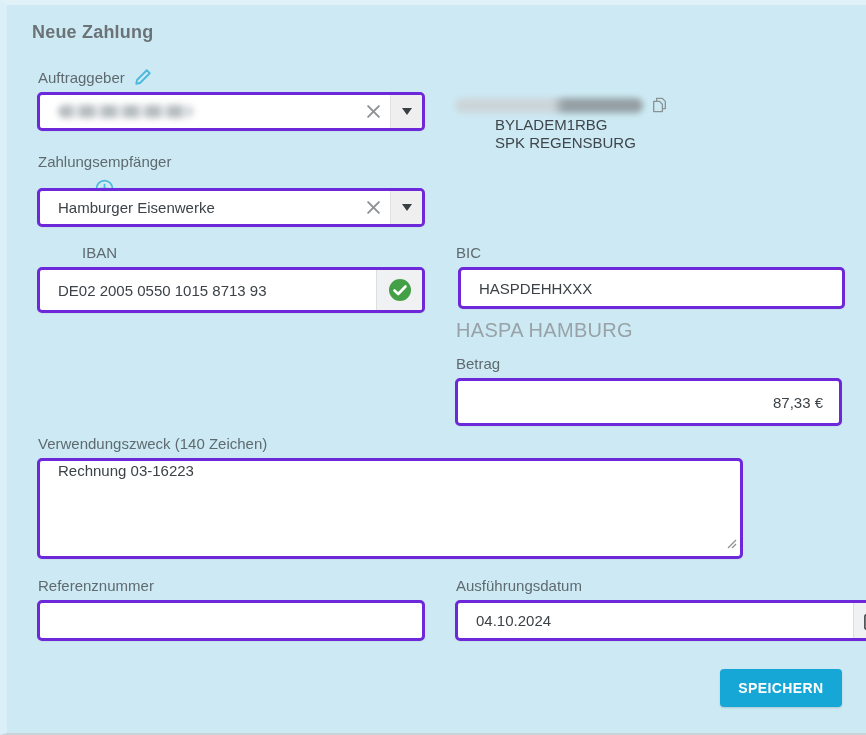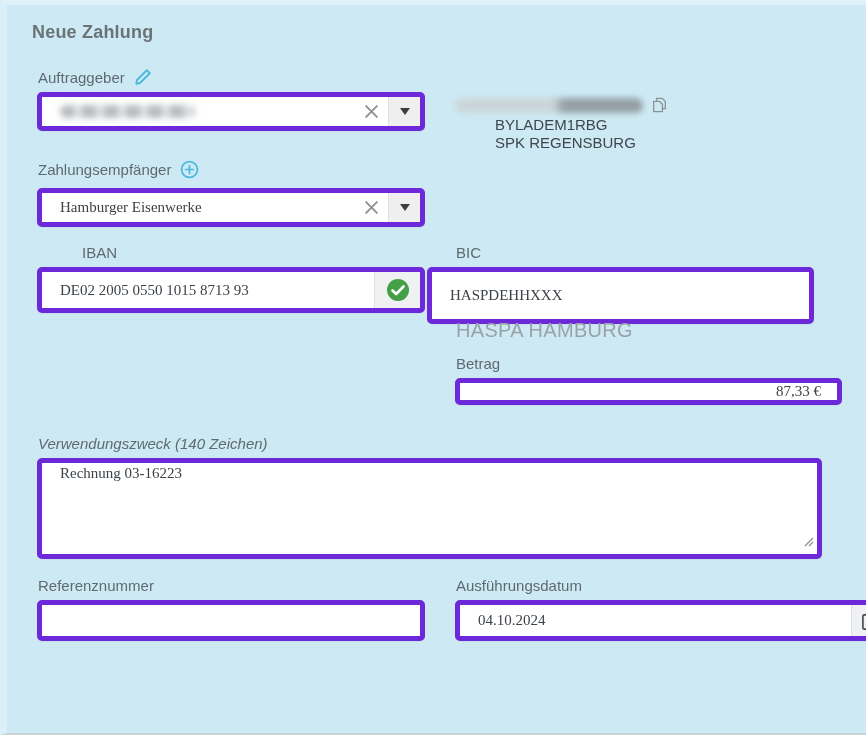--- a/index.html
+++ b/index.html
@@ -23,26 +23,25 @@
 
   .field-label {
     font-size:15px; color:#5f6a70;
     display:flex; align-items:center; gap:9px;
     white-space:nowrap;
   }
 
   
   .box {
     background:#ffffff;
-    border:5px solid #6d28d9;
+    border:3px solid #6d28d9;
     border-radius:5px;
     display:flex; align-items:stretch;
     overflow:hidden;
     box-shadow:0 1px 1px rgba(0,0,0,.04);
-    font-family:Liberation Serif, serif;
   }
   .box .value {
     flex:1; border:0; outline:none; background:transparent;
     font-family:inherit; font-size:15px; color:#3c4247;
     padding:0 12px 0 18px;
     display:flex; align-items:center;
   }
   input.value { display:block; width:100%; }
 
   
@@ -140,21 +139,21 @@
         <svg width="15" height="16" viewBox="0 0 20 22" fill="none" stroke="#8a9296" stroke-width="1.8" stroke-linejoin="round">
           <path d="M6 6 L6 2 L14 2 L18 6 L18 16 L14 16"></path>
           <path d="M2 6 L10 6 L14 10 L14 20 L2 20 Z"></path>
         </svg>
       </span>
     </div>
     <div class="info-line">BYLADEM1RBG</div>
     <div class="info-line">SPK REGENSBURG</div>
   </div>
 
-  <div class="abs field-label" style="left:31px; top:155px;">
+  <div class="abs field-label" style="left:31px; top:148px;flex-direction:column;">
     <span>Zahlungsempfänger</span>
     <span style="display:flex;cursor:pointer;">
       <svg width="19" height="19" viewBox="0 0 22 22" fill="none" stroke="#4cb8dc" stroke-width="2" stroke-linecap="round">
         <circle cx="11" cy="11" r="9.2"></circle>
         <line x1="11" y1="6.5" x2="11" y2="15.5"></line>
           <line x1="6.5" y1="11" x2="15.5" y2="11"></line>
       </svg>
     </span>
   </div>
 
@@ -178,32 +177,32 @@
       <span style="display:flex;">
         <svg width="24" height="24" viewBox="0 0 24 24">
           <circle cx="12" cy="12" r="11" fill="#43a047"></circle>
           <polyline points="6.5,12.5 10.2,16 17.5,8.5" fill="none" stroke="#ffffff" stroke-width="2.6" stroke-linecap="round" stroke-linejoin="round"></polyline>
         </svg>
       </span>
     </span>
   </div>
 
   <div class="abs field-label" style="left:449px; top:239px;">BIC</div>
-  <div class="abs box" style="left:420px; top:262px; width:387px; height:57px;">
+  <div class="abs box" style="left:451px; top:262px; width:387px; height:42px;">
     <input class="value" value="HASPDEHHXXX" style="">
   </div>
   <div class="abs bank-hint" style="left:449px; top:314px;">HASPA HAMBURG</div>
 
   <div class="abs field-label" style="left:449px; top:350px;">Betrag</div>
-  <div class="abs box" style="left:448px; top:373px; width:387px; height:27px;">
+  <div class="abs box" style="left:448px; top:373px; width:387px; height:48px;">
     <input class="value betrag-input" value="87,33 €" style="">
   </div>
 
-  <div class="abs field-label" style="left:31px; top:430px;font-style:italic;">Verwendungszweck (140 Zeichen)</div>
-  <div class="abs box" style="left:30px; top:453px; width:785px; height:101px;">
+  <div class="abs field-label" style="left:31px; top:430px;">Verwendungszweck (140 Zeichen)</div>
+  <div class="abs box" style="left:30px; top:453px; width:706px; height:101px;">
     <textarea class="value" style="">Rechnung 03-16223</textarea>
     <span class="grip">
       <svg width="11" height="11" viewBox="0 0 11 11">
         <line x1="2" y1="10" x2="10" y2="2" stroke="#8d9296" stroke-width="1.3"></line>
         <line x1="6" y1="10" x2="10" y2="6" stroke="#8d9296" stroke-width="1.3"></line>
       </svg>
     </span>
   </div>
 
   <div class="abs field-label" style="left:31px; top:572px;">Referenznummer</div>
@@ -219,14 +218,15 @@
         <svg width="19" height="20" viewBox="0 0 20 21" fill="none" stroke="#42474b" stroke-width="1.7">
           <rect x="2" y="4" width="16" height="15" rx="1.5"></rect>
           <line x1="6" y1="1.5" x2="6" y2="5.5"></line>
           <line x1="14" y1="1.5" x2="14" y2="5.5"></line>
           <rect x="10.5" y="11.5" width="4.5" height="4.5" fill="#42474b" stroke="none"></rect>
         </svg>
       </span>
     </span>
   </div>
 
+  <button class="abs save-btn">SPEICHERN</button>
 
 </div>
 
 </body></html>

